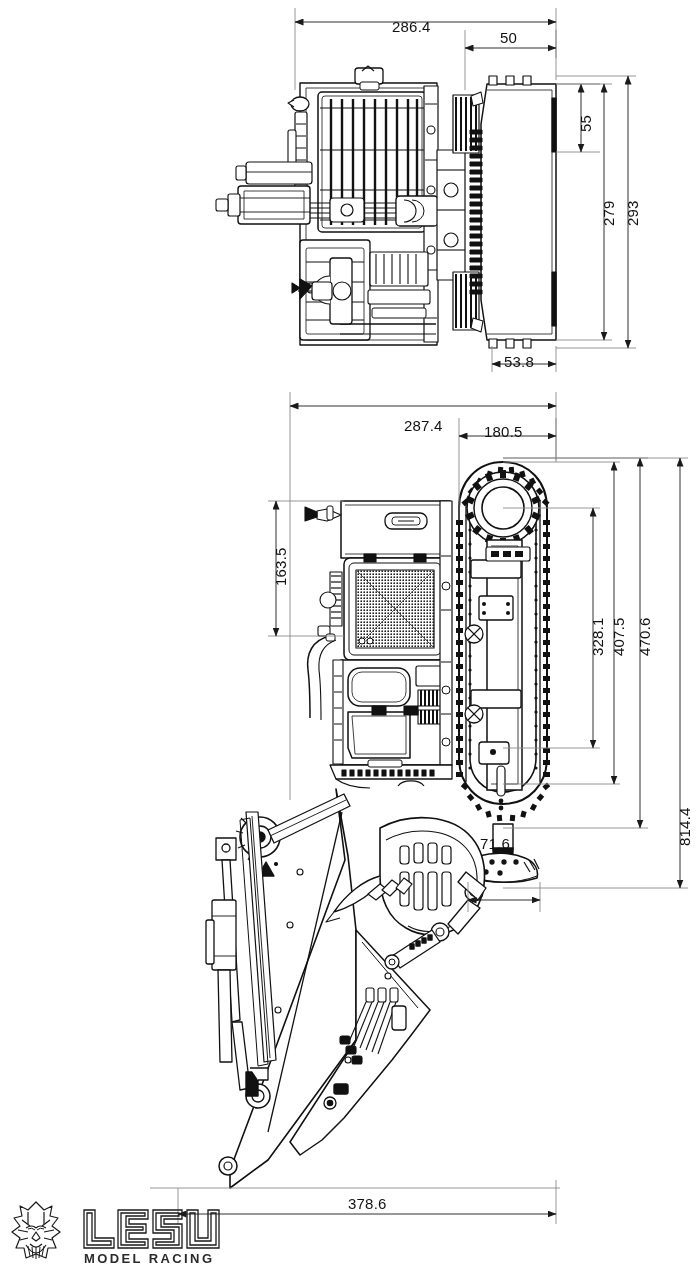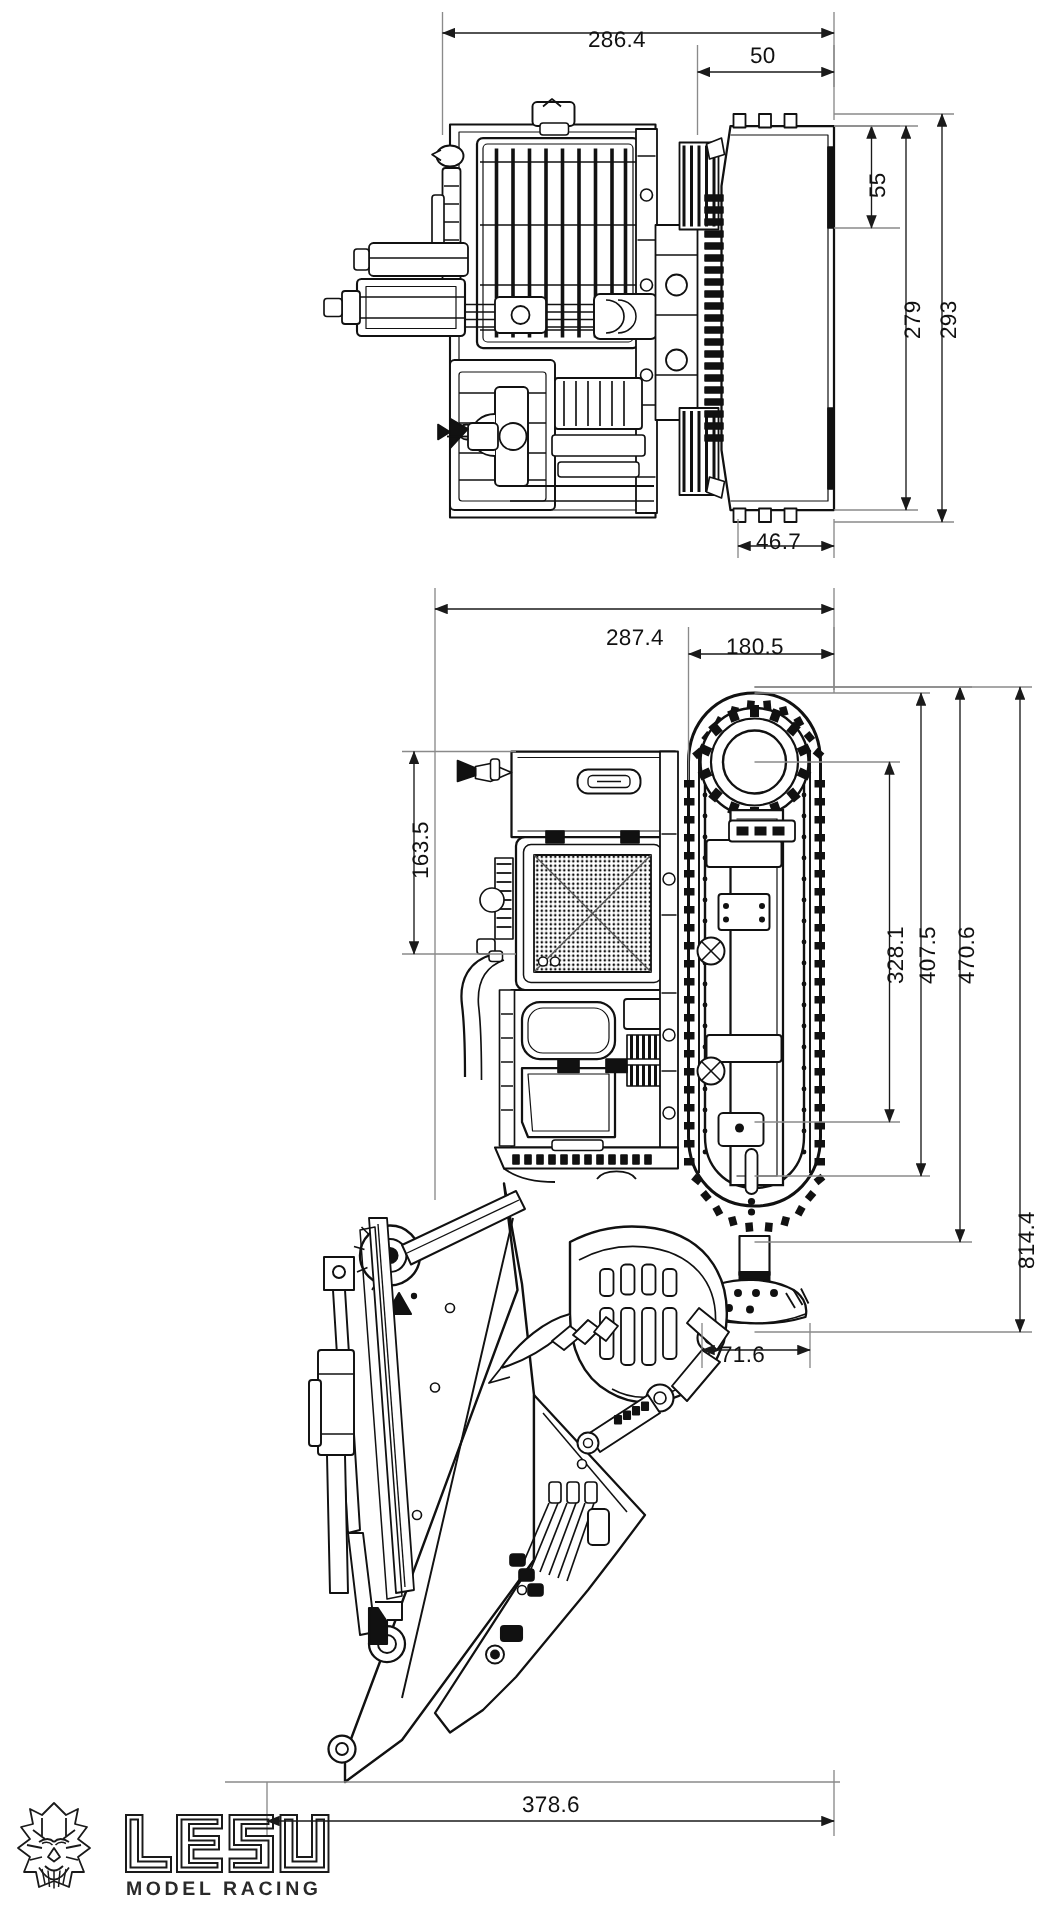--- a/index.html
+++ b/index.html
@@ -757,30 +757,30 @@
     <line x1="178" y1="1214" x2="556" y2="1214" stroke="#1a1a1a" marker-start="url(#ah2)" marker-end="url(#ah)"></line>
     <line x1="150" y1="1188" x2="560" y2="1188"></line>
   </g>
 </svg>
 
 <div class="dimtext" style="left:392px;top:4px;margin-top:15px;">286.4</div>
 <div class="dimtext" style="left:500px;top:30px;">50</div>
 <div class="dimtext vert" style="left:578px;top:132px;">55</div>
 <div class="dimtext vert" style="left:601px;top:226px;">279</div>
 <div class="dimtext vert" style="left:625px;top:226px;">293</div>
-<div class="dimtext" style="left:504px;top:354px;">46.7</div>
+<div class="dimtext" style="left:504px;top:354px;">53.8</div>
 
 <div class="dimtext" style="left:404px;top:386px;margin-top:32px;">287.4</div>
 <div class="dimtext" style="left:484px;top:424px;">180.5</div>
 <div class="dimtext vert" style="left:273px;top:586px;">163.5</div>
 <div class="dimtext vert" style="left:590px;top:656px;">328.1</div>
 <div class="dimtext vert" style="left:611px;top:656px;">407.5</div>
 <div class="dimtext vert" style="left:637px;top:656px;">470.6</div>
 <div class="dimtext vert" style="left:677px;top:846px;">814.4</div>
-<div class="dimtext" style="left:480px;top:896px;text-align:right;">71.6</div>
+<div class="dimtext" style="left:480px;top:836px;text-align:right;">71.6</div>
 <div class="dimtext" style="left:348px;top:1196px;">378.6</div>
 
 <div class="logowrap">
   <svg viewBox="0 0 215 68" width="215" height="68">
 
     <g stroke="#1a1a1a" stroke-width="1.2" fill="none" stroke-linejoin="round">
       <path d="M30,4 L22,12 L14,8 L16,18 L8,20 L14,28 L6,34 L14,40 L10,50 L18,50 L20,60 L30,56 L40,60 L42,50 L50,50 L46,40 L54,34 L46,28 L52,20 L44,18 L46,8 L38,12 Z"></path>
       <path d="M22,14 L22,26 M38,14 L38,26"></path>
       <path d="M16,22 L24,28 M44,22 L36,28"></path>
       <path d="M12,32 L22,34 M48,32 L38,34"></path>

